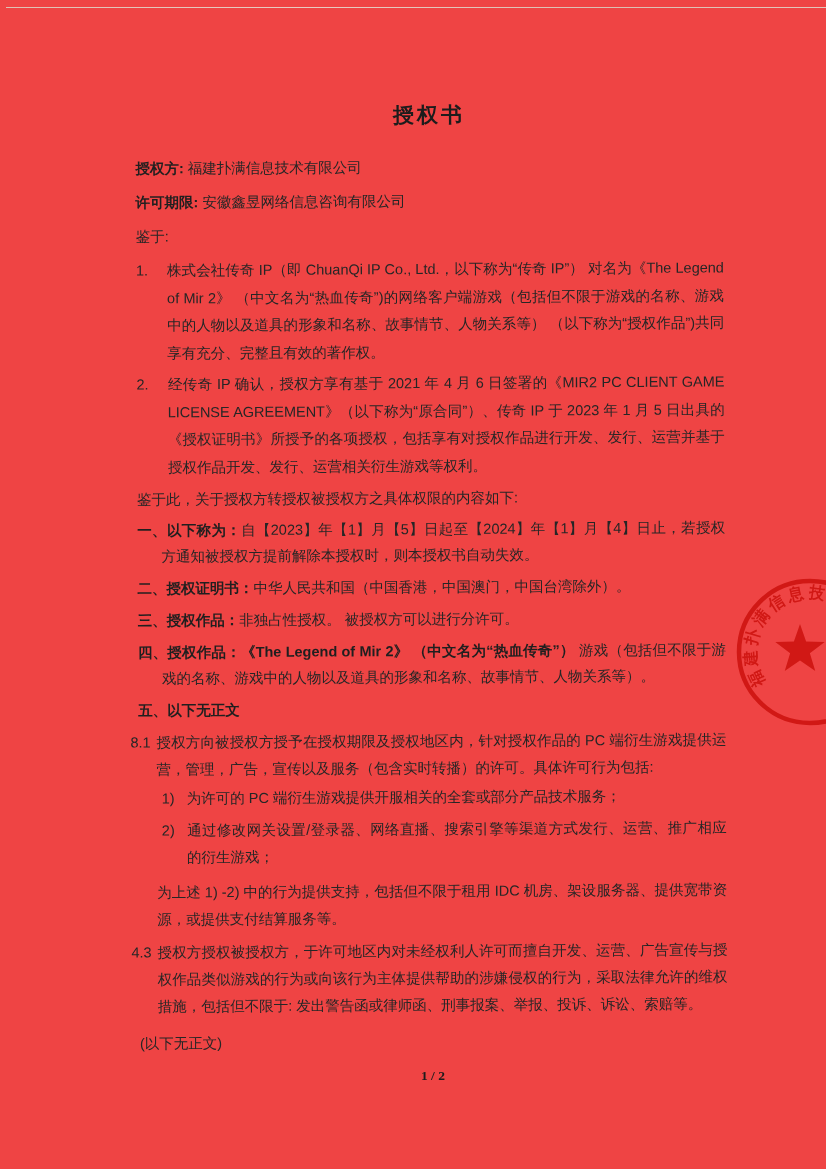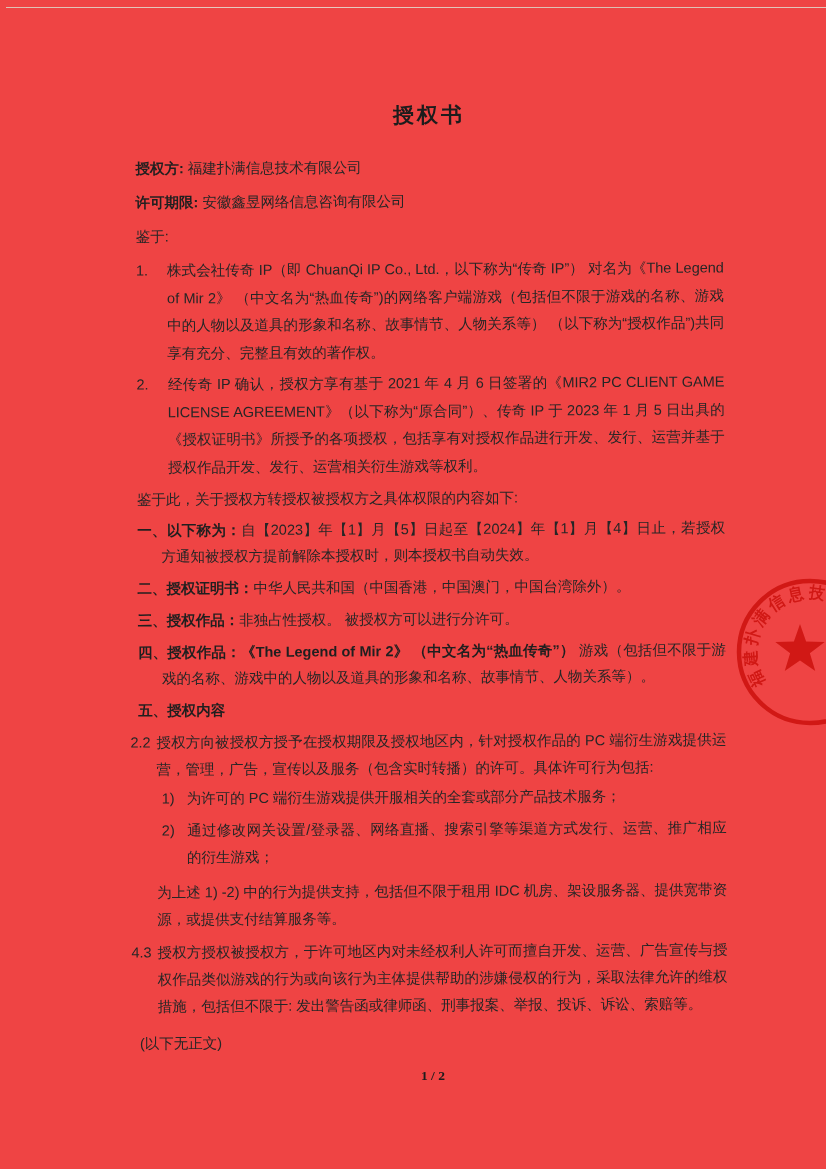--- a/index.html
+++ b/index.html
@@ -82,24 +82,24 @@
     <p class="plain bridge">鉴于此，关于授权方转授权被授权方之具体权限的内容如下:</p>
 
     <p class="sec"><span class="b">一、</span><span class="b">以下称为：</span><span>自【2023】年【1】月【5】日起至【2024】年【1】月【4】日止，若授权方通知被授权方提前解除本授权时，则本授权书自动失效。</span></p>
 
     <p class="sec"><span class="b">二、</span><span class="b">授权证明书：</span><span>中华人民共和国（中国香港，中国澳门，中国台湾除外）。</span></p>
 
     <p class="sec"><span class="b">三、</span><span class="b">授权作品：</span><span>非独占性授权。 被授权方可以进行分许可。</span></p>
 
     <p class="sec"><span class="b">四、</span><span class="b">授权作品：</span><span class="b">《The Legend of Mir 2》 （中文名为“热血传奇”）</span><span> 游戏（包括但不限于游戏的名称、游戏中的人物以及道具的形象和名称、故事情节、人物关系等）。</span></p>
 
-    <p class="sec"><span class="b">五、</span><span class="b">授权内容</span></p>
+    <p class="sec"><span class="b">五、</span><span class="b">以下无正文</span></p>
 
     <div class="clause">
-      <p class="chead"><span class="cnum">2.2</span><span>授权方向被授权方授予在授权期限及授权地区内，针对授权作品的 PC 端衍生游戏提供运营，管理，广告，宣传以及服务（包含实时转播）的许可。具体许可行为包括:</span></p>
+      <p class="chead"><span class="cnum">8.1</span><span>授权方向被授权方授予在授权期限及授权地区内，针对授权作品的 PC 端衍生游戏提供运营，管理，广告，宣传以及服务（包含实时转播）的许可。具体许可行为包括:</span></p>
 
       <div class="sub"><span class="snum">1)</span><span>为许可的 PC 端衍生游戏提供开服相关的全套或部分产品技术服务；</span></div>
 
       <div class="sub"><span class="snum">2)</span><span>通过修改网关设置/登录器、网络直播、搜索引擎等渠道方式发行、运营、推广相应的衍生游戏；</span></div>
 
       <p class="note">为上述 1) -2) 中的行为提供支持，包括但不限于租用 IDC 机房、架设服务器、提供宽带资源，或提供支付结算服务等。</p>
     </div>
 
     <div class="clause">
       <p class="chead"><span class="cnum">4.3</span><span>授权方授权被授权方，于许可地区内对未经权利人许可而擅自开发、运营、广告宣传与授权作品类似游戏的行为或向该行为主体提供帮助的涉嫌侵权的行为，采取法律允许的维权措施，包括但不限于: 发出警告函或律师函、刑事报案、举报、投诉、诉讼、索赔等。</span></p>

